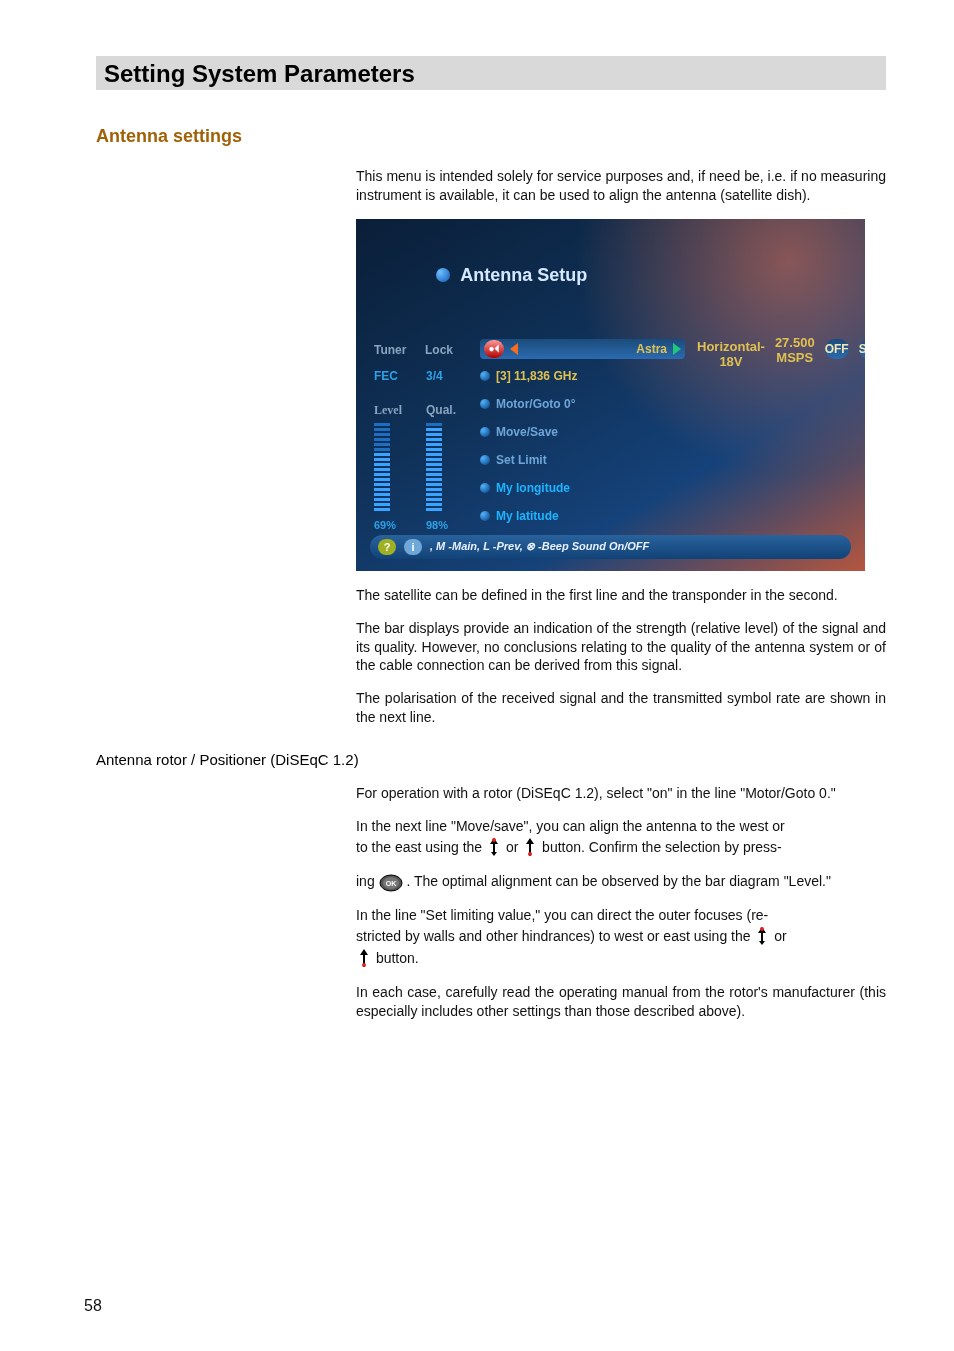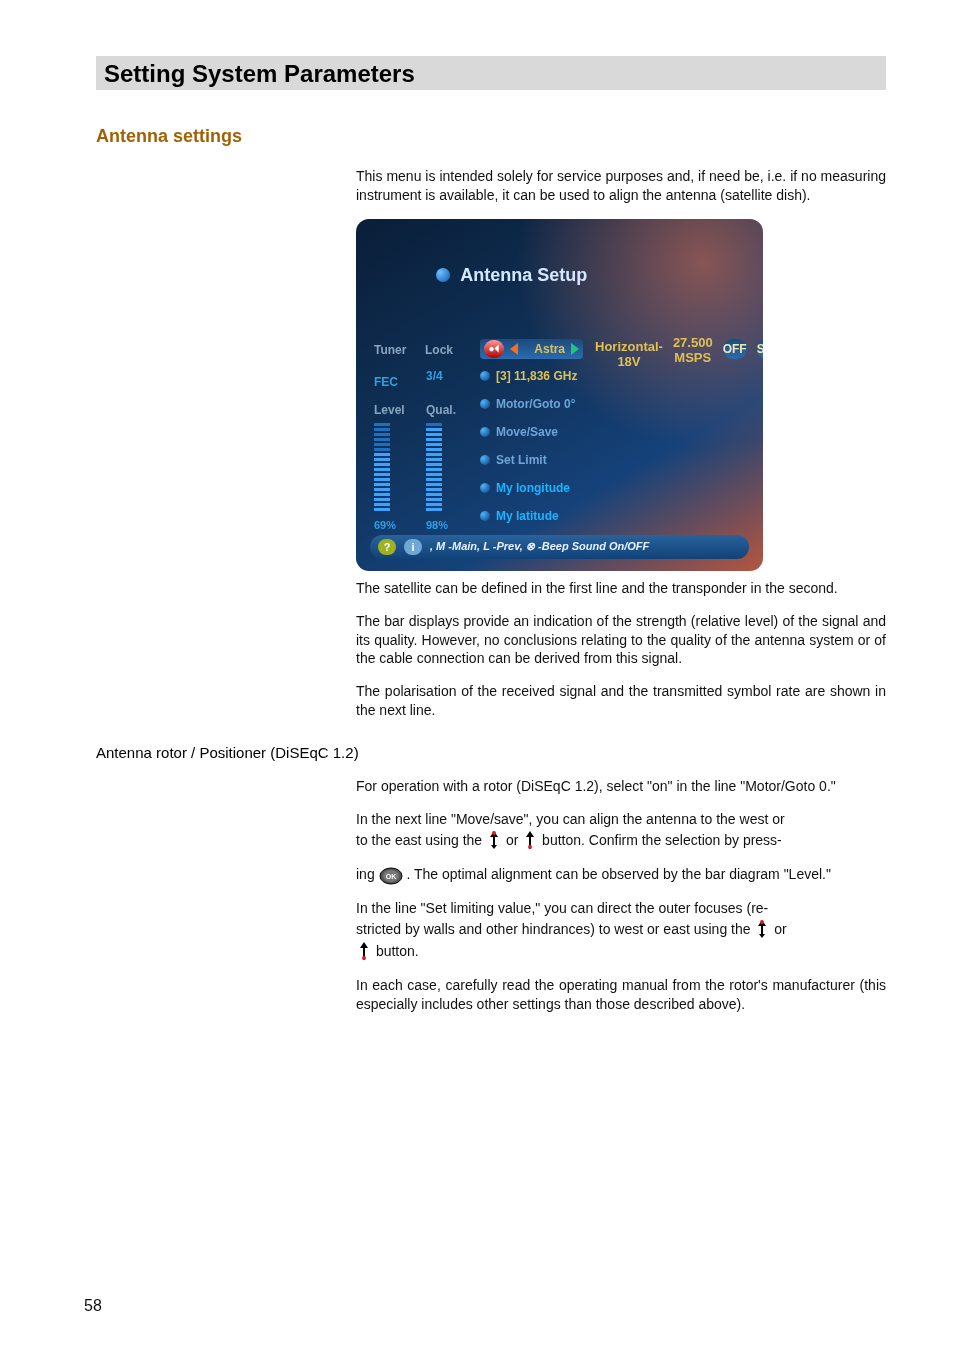--- a/index.html
+++ b/index.html
@@ -28,27 +28,27 @@
     color: #a16207;
   }
   .indented-block {
     margin-left: 260px;
     font-size: 14px;
     line-height: 1.35;
     text-align: justify;
     margin-bottom: 14px;
   }
   .screenshot {
-    width: 407px;
+    width: 509px;
     height: 352px;
     margin-left: 260px;
-    margin-bottom: 8px;
+    margin-bottom: 15px;
     position: relative;
     overflow: hidden;
-    border-radius: 13px;
+    border-radius: 0;
     background:
       radial-gradient(circle at 85% 12%, rgba(255,120,80,0.5), transparent 40%),
       linear-gradient(150deg, #0a1e38 0%, #0f3158 40%, #15427a 70%, #b5563f 100%);
     color: #cfe2ff;
     font-family: "Segoe UI", Arial, sans-serif;
     font-size: 12px;
   }
   .screenshot .title-row {
     position: absolute; top: 46px; left: 80px; font-size: 18px; font-weight: bold;
     color: #d5e8ff;
@@ -60,30 +60,31 @@
   }
   .screenshot .tuner {
     position: absolute; top: 124px; left: 18px; font-weight: bold;
     color: #88a4c0; font-size: 12px;
   }
   .screenshot .lock {
     position: absolute; top: 124px; left: 69px; font-weight: bold;
     color: #88a4c0;
   }
   .screenshot .fec-l {
-    position: absolute; top: 156px; left: 18px; font-weight: bold;
+    position: absolute; top: 150px; left: 18px; font-weight: bold;
     color: #2da0e6;
   }
   .screenshot .fec-v {
     position: absolute; top: 150px; left: 70px; font-weight: bold;
     color: #2da0e6;
   }
   .screenshot .level-l {
     position: absolute; top: 184px; left: 18px; font-weight: bold;
     color: #88a4c0;
+    font-family: Liberation Serif, serif;
   }
   .screenshot .qual-l {
     position: absolute; top: 184px; left: 70px; font-weight: bold;
     color: #88a4c0;
   }
   .screenshot .bar-level {
     position: absolute; top: 204px; left: 18px; width: 16px; height: 90px;
   }
   .screenshot .bar-qual {
     position: absolute; top: 204px; left: 70px; width: 16px; height: 90px;

